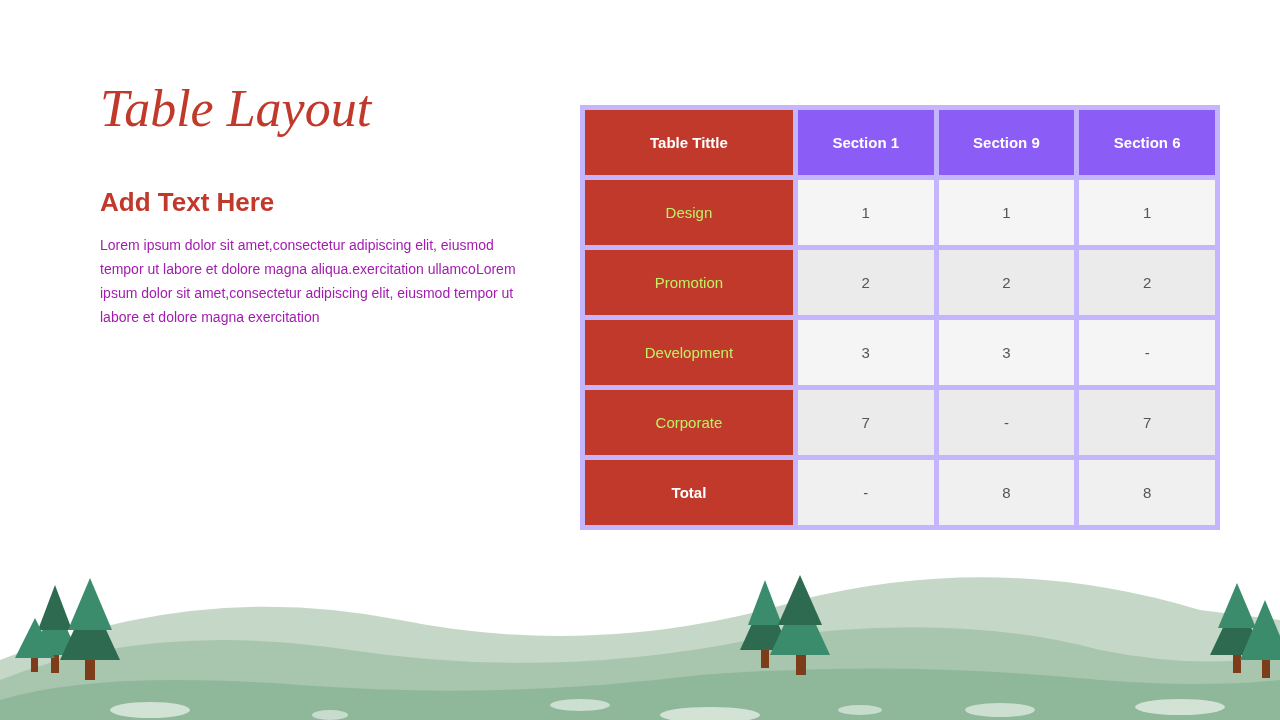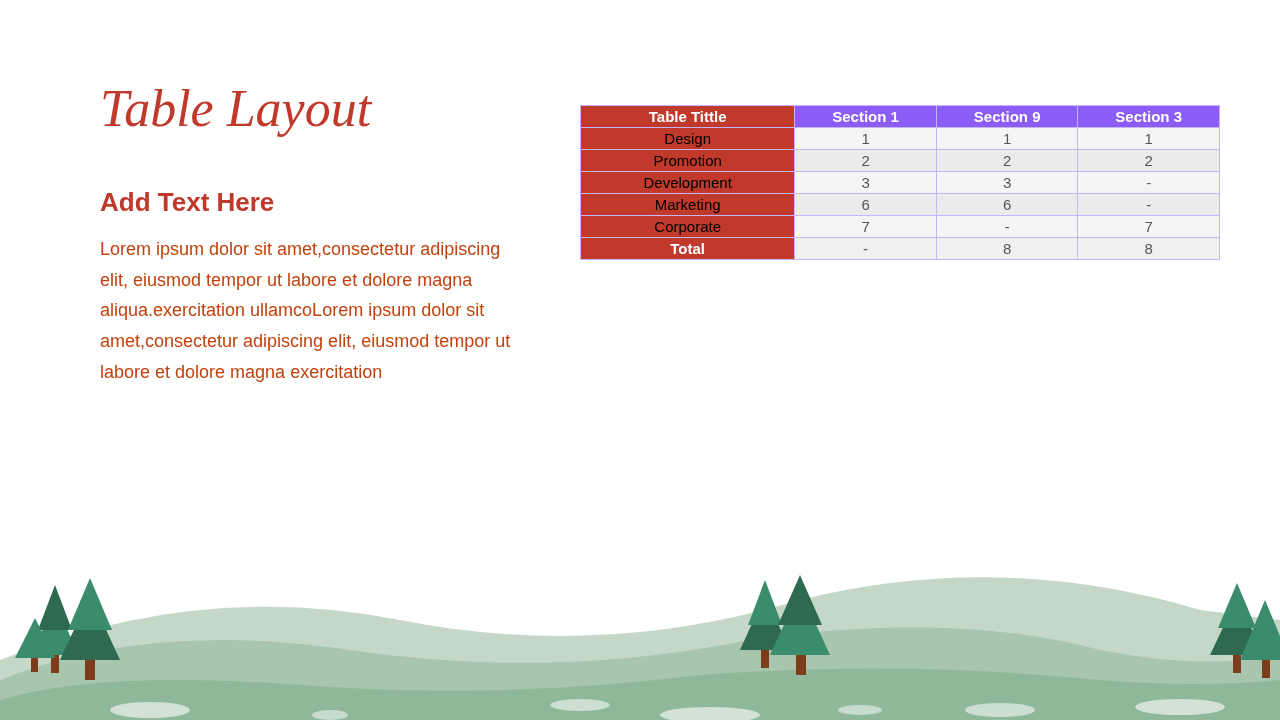--- a/index.html
+++ b/index.html
@@ -34,43 +34,43 @@
 
     .add-text-heading {
       font-size: 26px;
       font-weight: bold;
       color: #c0392b;
       margin-bottom: 16px;
       margin-top: 47px;
     }
 
     .body-text {
-      font-size: 18px;
-      color: #c2410c;
+      font-size: 14px;
+      color: #a21caf;
       line-height: 1.7;
     }
 
     
     .right-panel {
       position: absolute;
       right: 60px;
       top: 105px;
       z-index: 1;
     }
 
     .data-table {
       border-collapse: collapse;
       width: 640px;
     }
 
     .data-table th,
     .data-table td {
-      border: 1px solid #c4b5fd;
+      border: 5px solid #c4b5fd;
       text-align: center;
-      padding: 2px 10px;
+      padding: 24px 10px;
       font-size: 15px;
     }
 
     
     .data-table thead tr th.col-title {
       background-color: #c0392b;
       color: #fff;
       font-weight: bold;
       width: 215px;
     }
@@ -78,21 +78,21 @@
     .data-table thead tr th.col-section {
       background-color: #8b5cf6;
       color: #fff;
       font-weight: bold;
       width: 142px;
     }
 
     
     .data-table tbody tr td.row-label {
       background-color: #c0392b;
-      color: #000000;
+      color: #bef264;
     }
 
     
     .data-table tbody tr:nth-child(odd) td.data-cell {
       background-color: #f5f5f5;
       color: #555;
     }
 
     .data-table tbody tr:nth-child(even) td.data-cell {
       background-color: #ebebeb;
@@ -176,21 +176,21 @@
   <p class="body-text">Lorem ipsum dolor sit amet,consectetur adipiscing elit, eiusmod tempor ut labore et dolore magna aliqua.exercitation ullamcoLorem ipsum dolor sit amet,consectetur adipiscing elit, eiusmod tempor ut labore et dolore magna exercitation</p>
 </div>
 
 <div class="right-panel">
   <table class="data-table">
     <thead>
       <tr>
         <th class="col-title">Table Tittle</th>
         <th class="col-section">Section 1</th>
         <th class="col-section">Section 9</th>
-        <th class="col-section">Section 3</th>
+        <th class="col-section">Section 6</th>
       </tr>
     </thead>
     <tbody id="table-body">
     <tr>
           <td class="row-label">Design</td>
           <td class="data-cell">1</td>
           <td class="data-cell">1</td>
           <td class="data-cell">1</td>
         </tr>
         <tr>
@@ -199,26 +199,20 @@
           <td class="data-cell">2</td>
           <td class="data-cell">2</td>
         </tr>
         <tr>
           <td class="row-label">Development</td>
           <td class="data-cell">3</td>
           <td class="data-cell">3</td>
           <td class="data-cell">-</td>
         </tr>
         <tr>
-          <td class="row-label">Marketing</td>
-          <td class="data-cell">6</td>
-          <td class="data-cell">6</td>
-          <td class="data-cell">-</td>
-        </tr>
-        <tr>
           <td class="row-label">Corporate</td>
           <td class="data-cell">7</td>
           <td class="data-cell">-</td>
           <td class="data-cell">7</td>
         </tr>
         <tr class="total-row">
           <td class="row-label">Total</td>
           <td class="data-cell">-</td>
           <td class="data-cell">8</td>
           <td class="data-cell">8</td>

